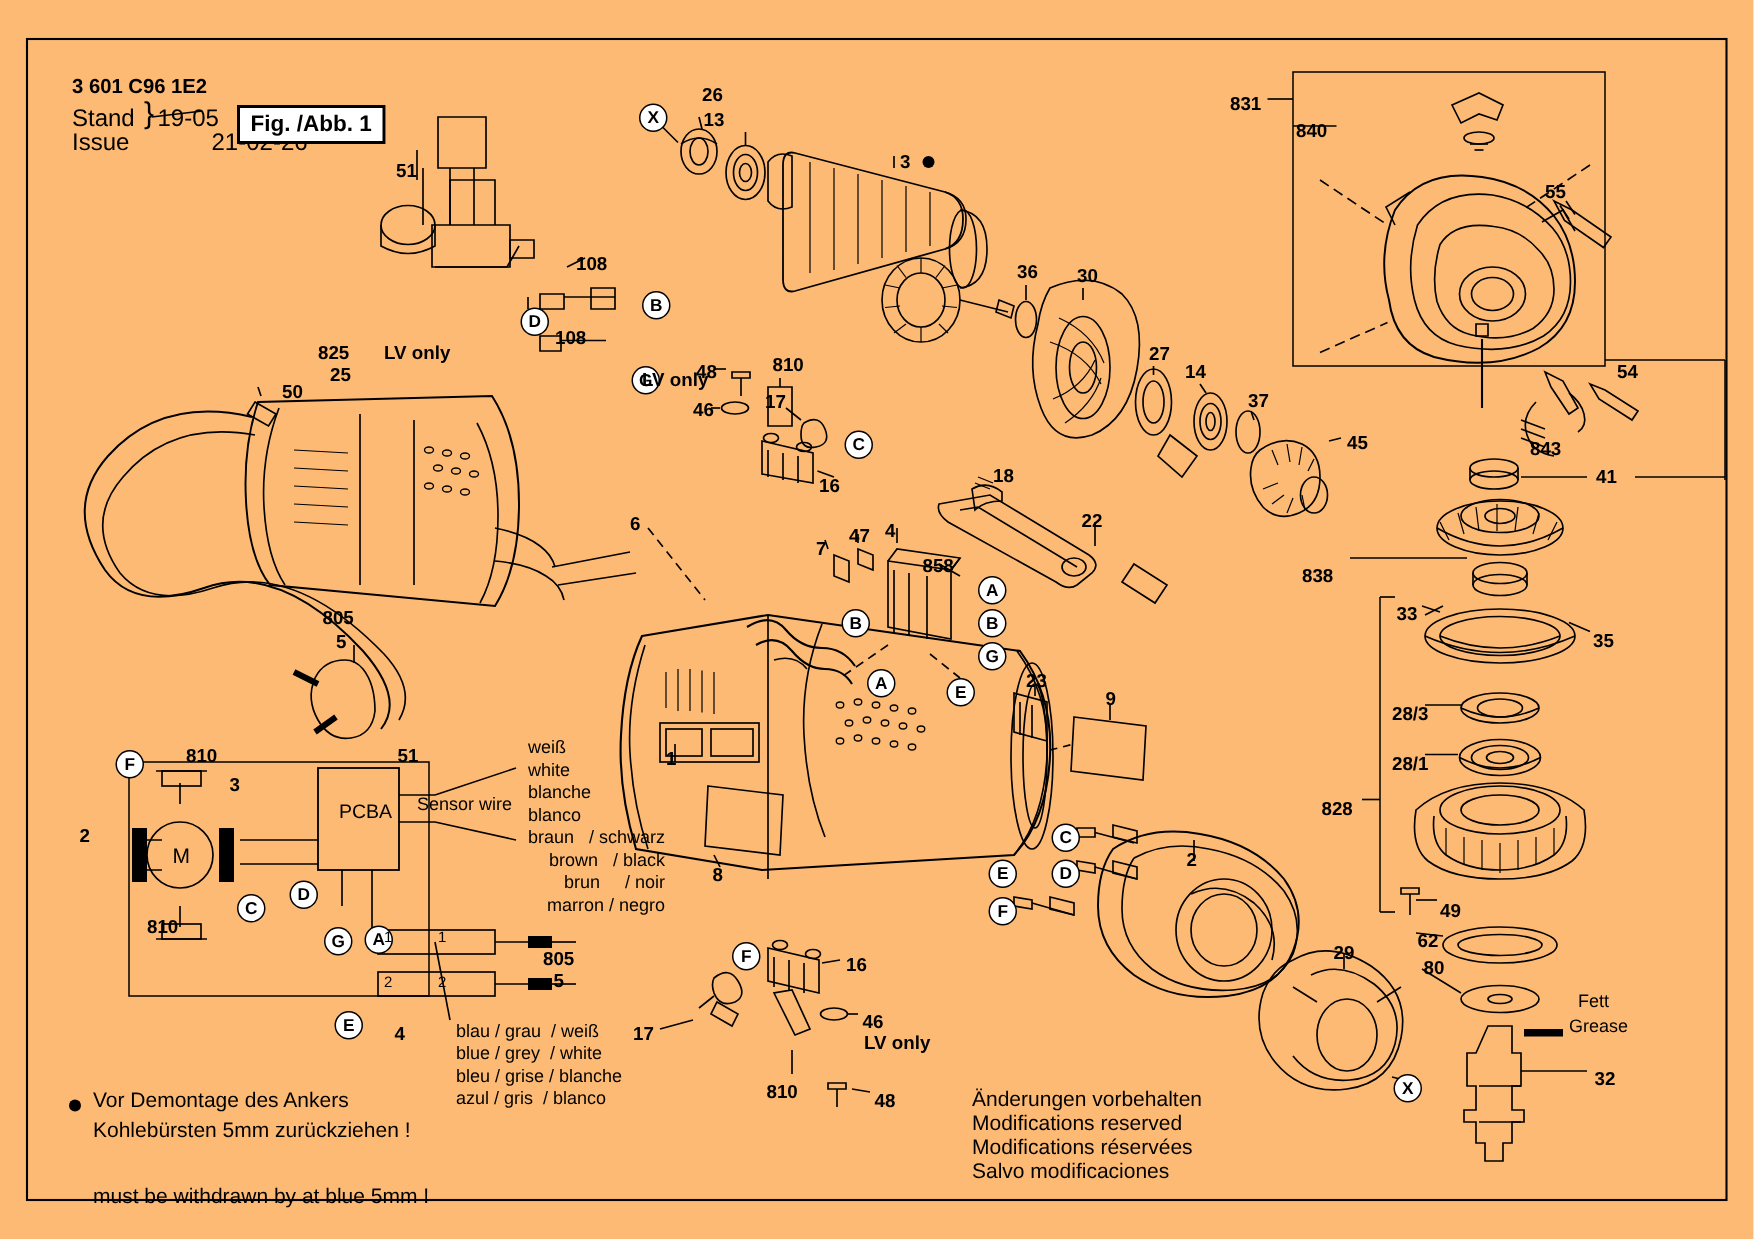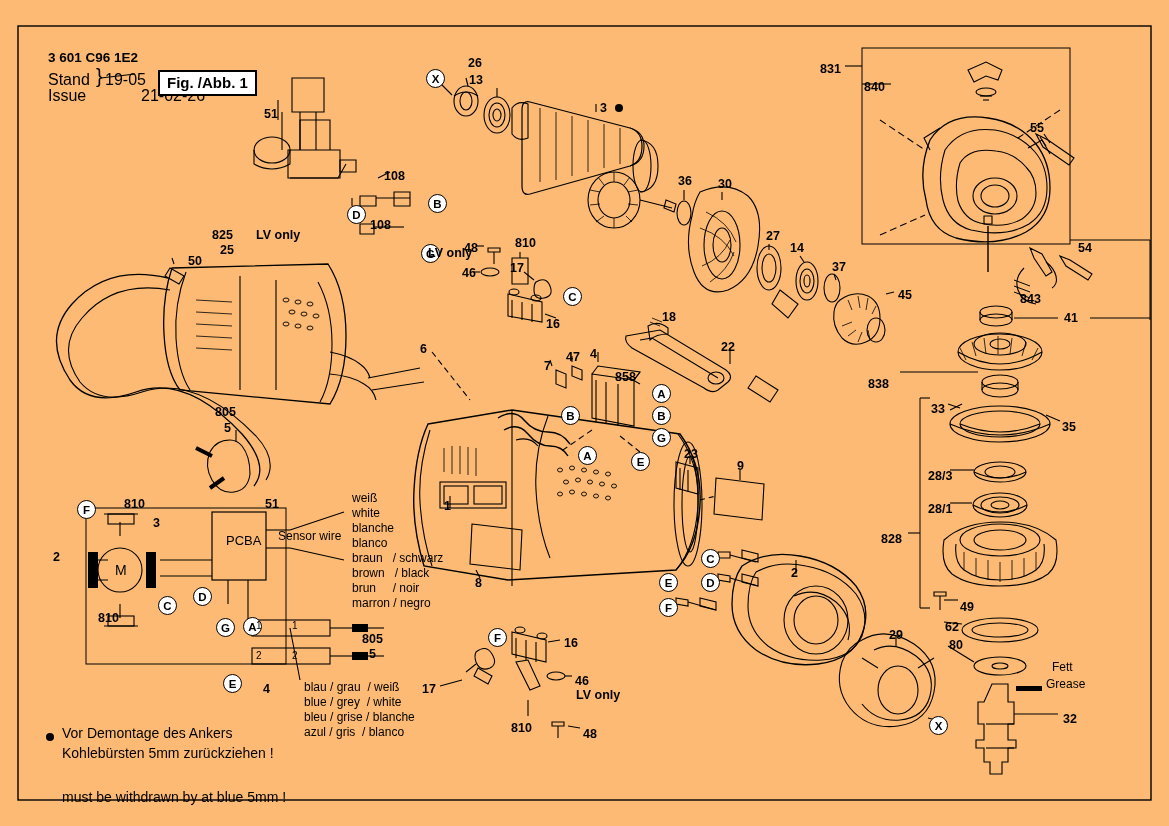--- a/index.html
+++ b/index.html
@@ -596,30 +596,34 @@
   <div class="txt b" style="left:115px;top:562px;font-size:14px;">M</div>
   <div class="txt" style="left:256px;top:620px;font-size:10px;">1</div>
   <div class="txt" style="left:292px;top:620px;font-size:10px;">1</div>
   <div class="txt" style="left:256px;top:650px;font-size:10px;">2</div>
   <div class="txt" style="left:292px;top:650px;font-size:10px;">2</div>
 
   <div class="wirelist" style="left:352px;top:491px;">weiß
 white
 blanche
 blanco</div>
-  <div class="wirelist" style="left:352px;top:551px;">braun   / schwarz
+  <div class="wirelist" style="left:352px;top:551px;text-align:right;">braun   / schwarz
 brown   / black
 brun     / noir
 marron / negro</div>
   <div class="wirelist" style="left:304px;top:680px;">blau / grau  / weiß
 blue / grey  / white
 bleu / grise / blanche
 azul / gris  / blanco</div>
 
   <div class="txt" style="left:1052px;top:660px;">Fett</div>
   <div class="txt" style="left:1046px;top:677px;">Grease</div>
 
   <div class="dot" style="left:46px;top:733px;"></div>
   <div class="note" style="left:62px;top:725px;">Vor Demontage des Ankers</div>
   <div class="note" style="left:62px;top:745px;">Kohlebürsten 5mm zurückziehen !</div>
   <div class="note" style="left:62px;top:789px;">must be withdrawn by at blue 5mm !</div>
+  <div class="note" style="left:648px;top:724px;white-space:pre;line-height:16px;">Änderungen vorbehalten
+Modifications reserved
+Modifications réservées
+Salvo modificaciones</div>
 
 </div>
 
 </body></html>

